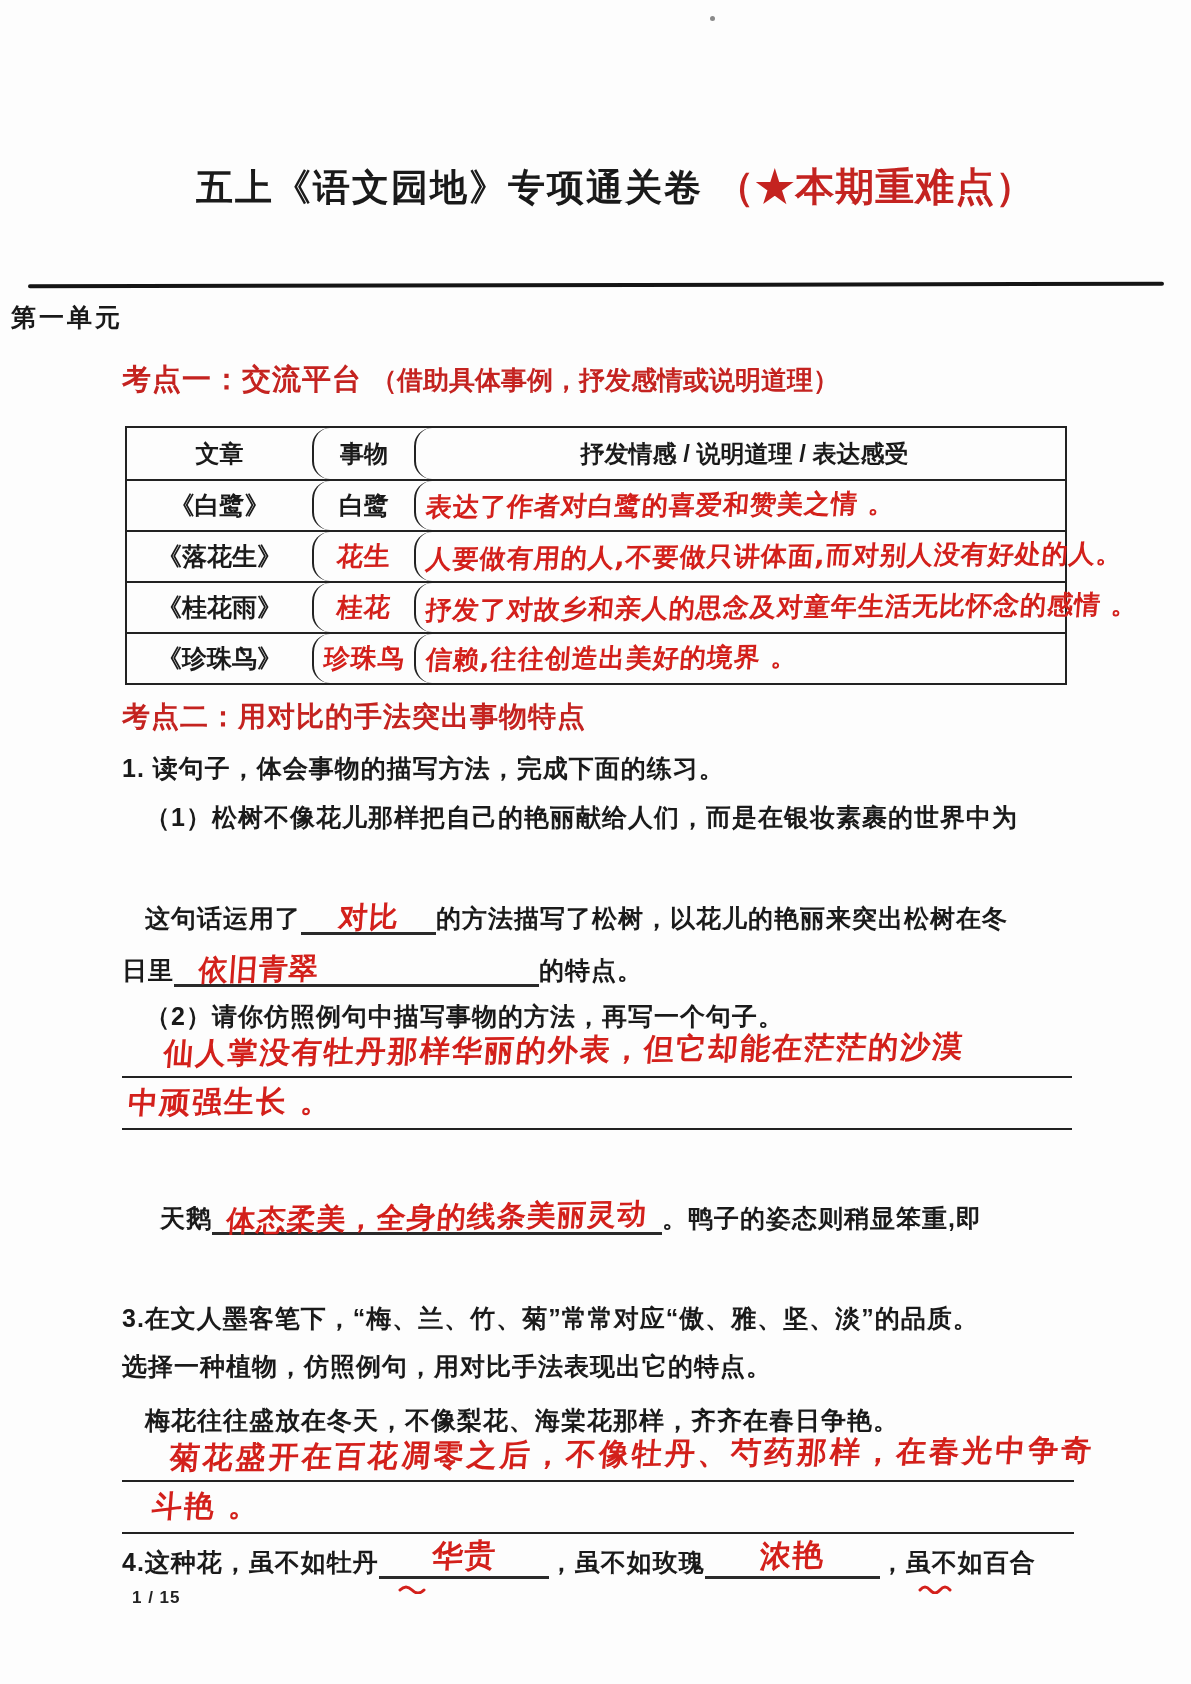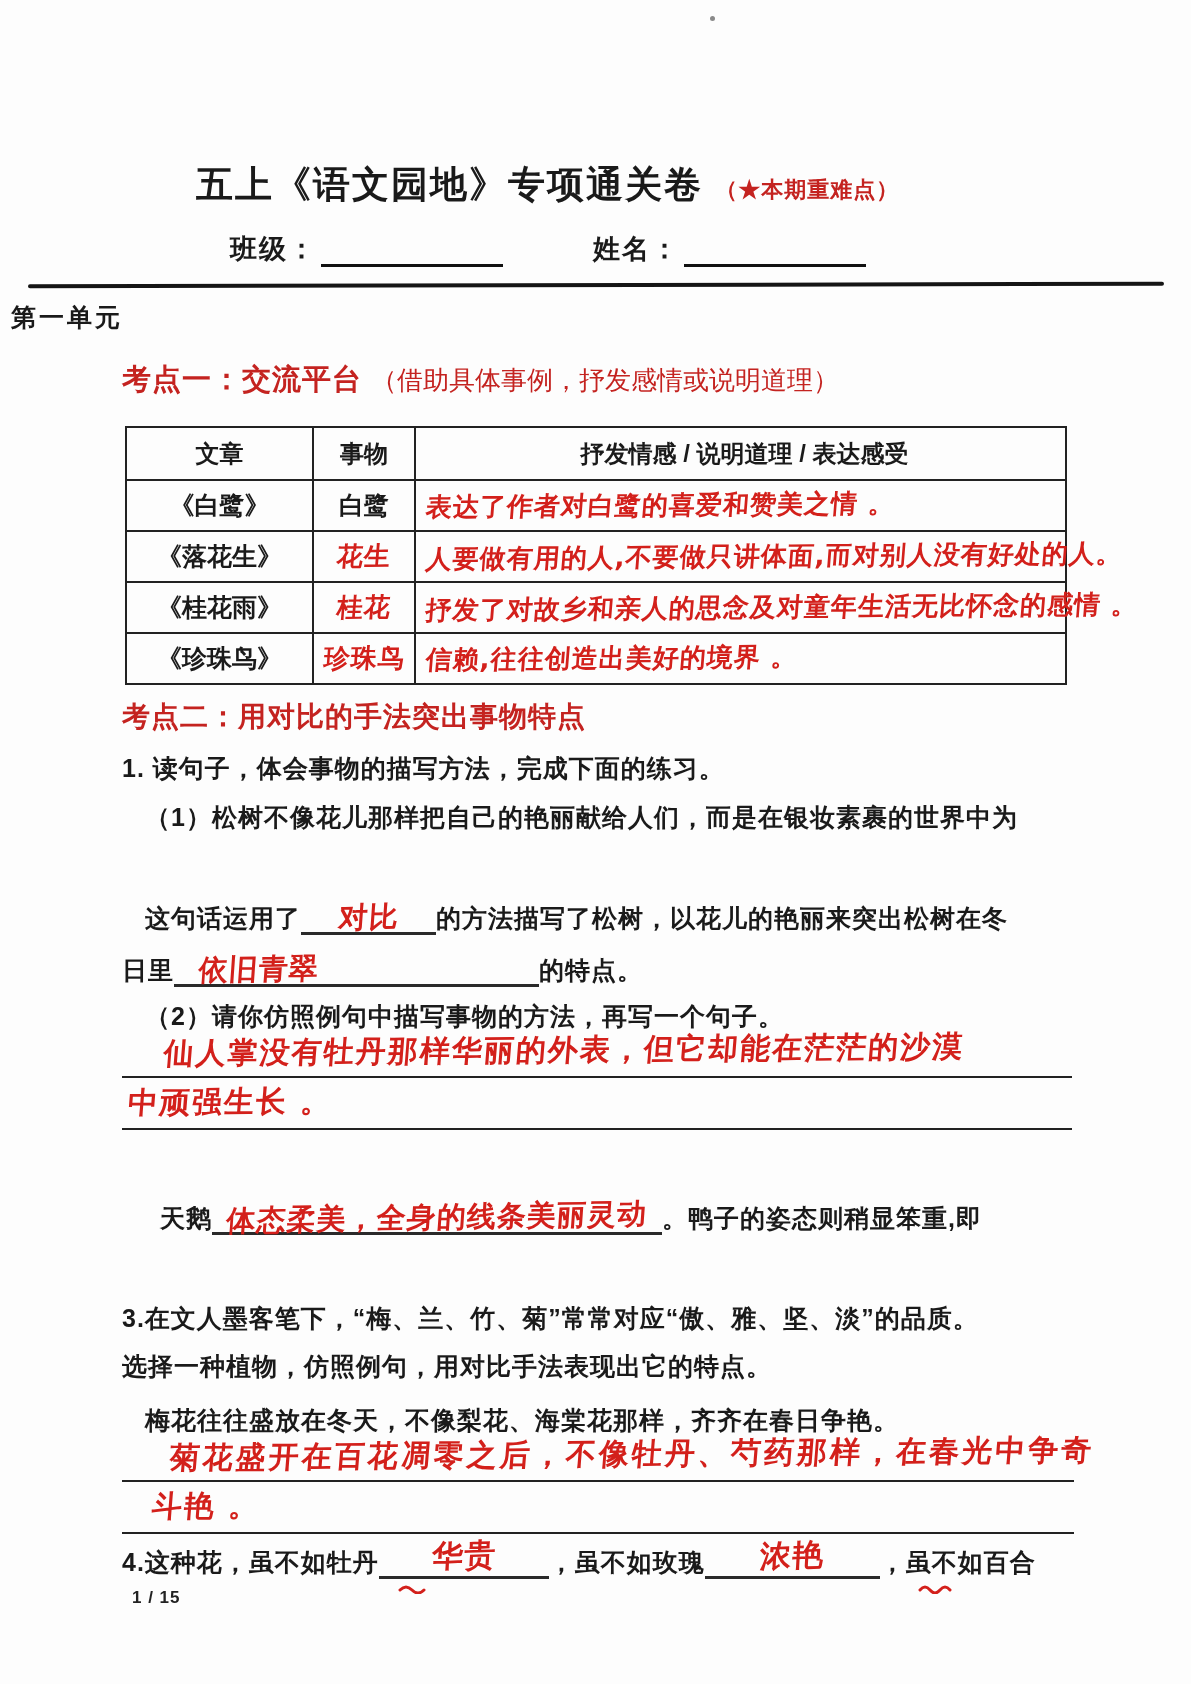--- a/index.html
+++ b/index.html
@@ -14,38 +14,38 @@
     width:1191px;height:1684px;
     background:#fdfdfd;
     font-family:"Liberation Sans", sans-serif;
     color:var(--ink);
     overflow:hidden;
   }
   .abs{position:absolute;white-space:nowrap;}
 
   
   .doc-title{top:160px;left:196px;font-size:37px;font-weight:700;letter-spacing:2px;}
-  .doc-title .hl{color:var(--print-red);font-size:22px;letter-spacing:1px;}
+  .doc-title .hl{color:var(--print-red);font-size:39px;letter-spacing:1px;}
   .id-row{top:231px;left:230px;font-size:27px;font-weight:700;letter-spacing:2px;}
   .id-blank{display:inline-block;width:182px;height:30px;border-bottom:3px solid #111;vertical-align:bottom;margin:0 4px;}
   .name-label{margin-left:86px;}
   .rule{top:283px;left:28px;width:1136px;height:4px;background:#151515;border-radius:2px;transform:rotate(-0.12deg);}
   .unit-title{top:301px;left:11px;width:100%;text-align:left;font-size:25px;font-weight:700;letter-spacing:3px;}
 
   
   .kd-heading{font-weight:700;color:var(--print-red);}
   .kd1{top:360px;left:122px;font-size:29px;letter-spacing:1px;}
-  .kd-note{font-size:26px;font-weight:400;letter-spacing:0;margin-top:37px;}
+  .kd-note{font-size:26px;font-weight:700;letter-spacing:0;margin-top:37px;}
   .kd2{top:698px;left:122px;font-size:28px;letter-spacing:1px;}
 
   
   .tbl{top:426px;left:125px;width:938px;border:2.5px solid var(--line);}
   .t-row{display:flex;align-items:stretch;border-top:2px solid var(--line);}
   .t-row:first-child{border-top:none;}
-  .t-cell{display:flex;align-items:center;justify-content:center;border-left:2px solid var(--line);min-height:49px;}
+  .t-cell{display:flex;align-items:center;justify-content:center;border-left:2px solid var(--line);min-height:49px;border-radius:18px;}
   .t-cell:first-child{border-left:none;}
   .c-article{flex:0 0 185px;font-size:25px;font-weight:600;}
   .c-thing{flex:0 0 100px;font-size:25px;font-weight:600;}
   .c-answer{flex:1 1 auto;justify-content:flex-start;padding-left:10px;overflow:visible;}
   .t-head .t-cell{font-size:24px;font-weight:700;min-height:51px;}
 
   
   .hand{
     color:var(--hand-red);
     font-family:"DejaVu Sans", sans-serif;
@@ -84,23 +84,20 @@
 
 <div class="page">
 
   <div class="abs speck"></div>
 
   <div class="abs doc-title">
     <span>五上《语文园地》专项通关卷</span>
     <span class="hl">（★本期重难点）</span>
   </div>
 
-  <div class="abs id-row">
-    <span>班级：</span><span class="id-blank"></span><span class="name-label">姓名：</span><span class="id-blank"></span>
-  </div>
 
   <div class="abs rule"></div>
 
   <div class="abs unit-title">第一单元</div>
 
   <div class="abs kd-heading kd1">
     <span>考点一：交流平台</span>
     <span class="kd-note">（借助具体事例，抒发感情或说明道理）</span>
   </div>
 

